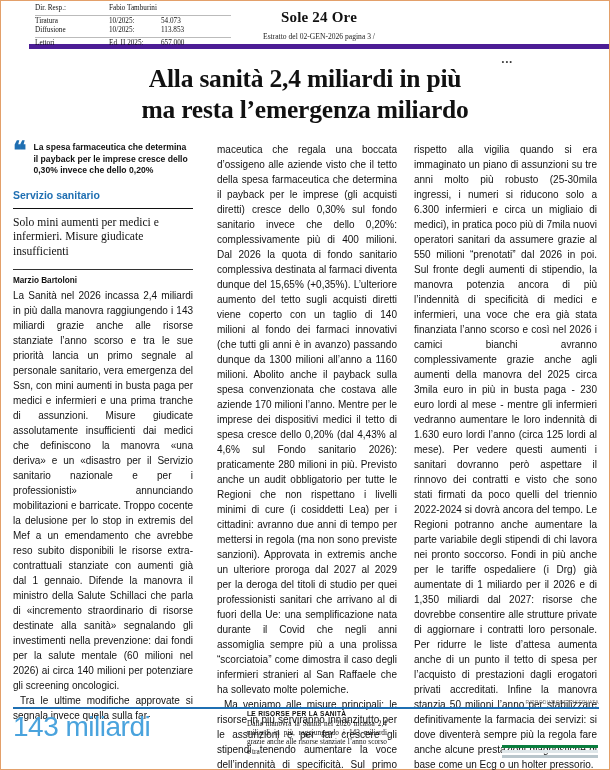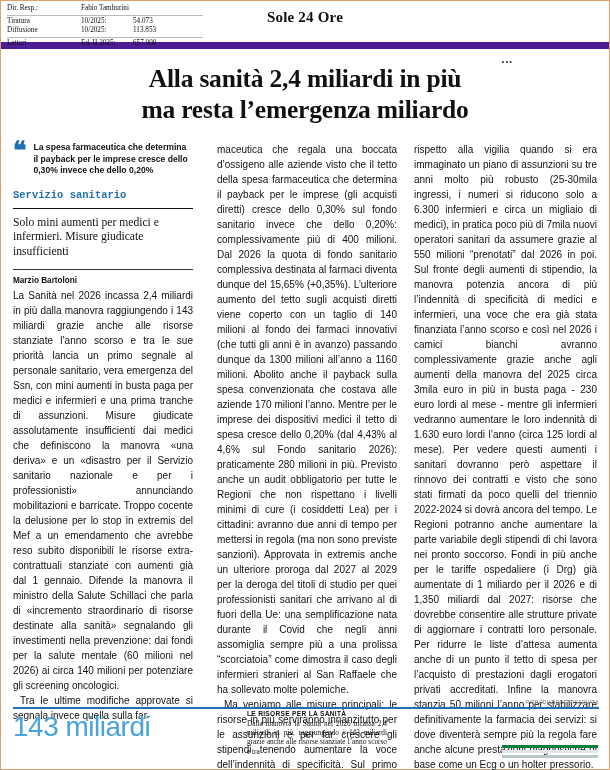--- a/index.html
+++ b/index.html
@@ -21,22 +21,23 @@
     height: 770px;
     box-sizing: border-box;
     border: 1px solid #e3a06a;
     background: #fff;
   }
 
   
   .masthead {
     position: relative;
     height: 48px;
-    border-bottom: 7px solid #4c1d95;
+    border-bottom: 5px solid #4c1d95;
     box-sizing: border-box;
+    margin-left: 28px;
   }
   .meta-box {
     position: absolute;
     left: 6px;
     top: 3px;
     width: 196px;
     font-family: "Liberation Serif", serif;
     font-size: 7.2px;
     line-height: 9.6px;
     color: #111;
@@ -122,21 +123,21 @@
   }
   .quote-text {
     font-family: "Liberation Sans", sans-serif;
     font-weight: bold;
     font-size: 8.6px;
     line-height: 11.6px;
     color: #111;
   }
   .kicker {
     margin-top: 12px;
-    font-family: Liberation Mono, monospace;
+    font-family: Liberation Sans, sans-serif;
     font-weight: bold;
     font-size: 10.5px;
     color: #1f6fb2;
     padding-bottom: 4px;
   }
   .rule {
     border-top: 1px solid #111;
     margin: 3px 0 7px 0;
   }
   .subhead {
@@ -269,20 +270,21 @@
         <span class="val2">113.853</span>
       </div>
       <div class="meta-line"></div>
       <div class="meta-row">
         <span class="lbl">Lettori</span>
         <span class="val1">Ed. II 2025:</span>
         <span class="val2">657.000</span>
       </div>
     </div>
     <div class="brand">Sole 24 Ore</div>
+    <div class="extract">Estratto del 02-GEN-2026  pagina 3 /</div>
   </div>
 
   <div class="dots">•••</div>
 
   <div class="headline">
     <div>Alla sanità 2,4 miliardi in più</div>
     <div>ma resta l’emergenza miliardo</div>
   </div>
 
   <div class="cols">

